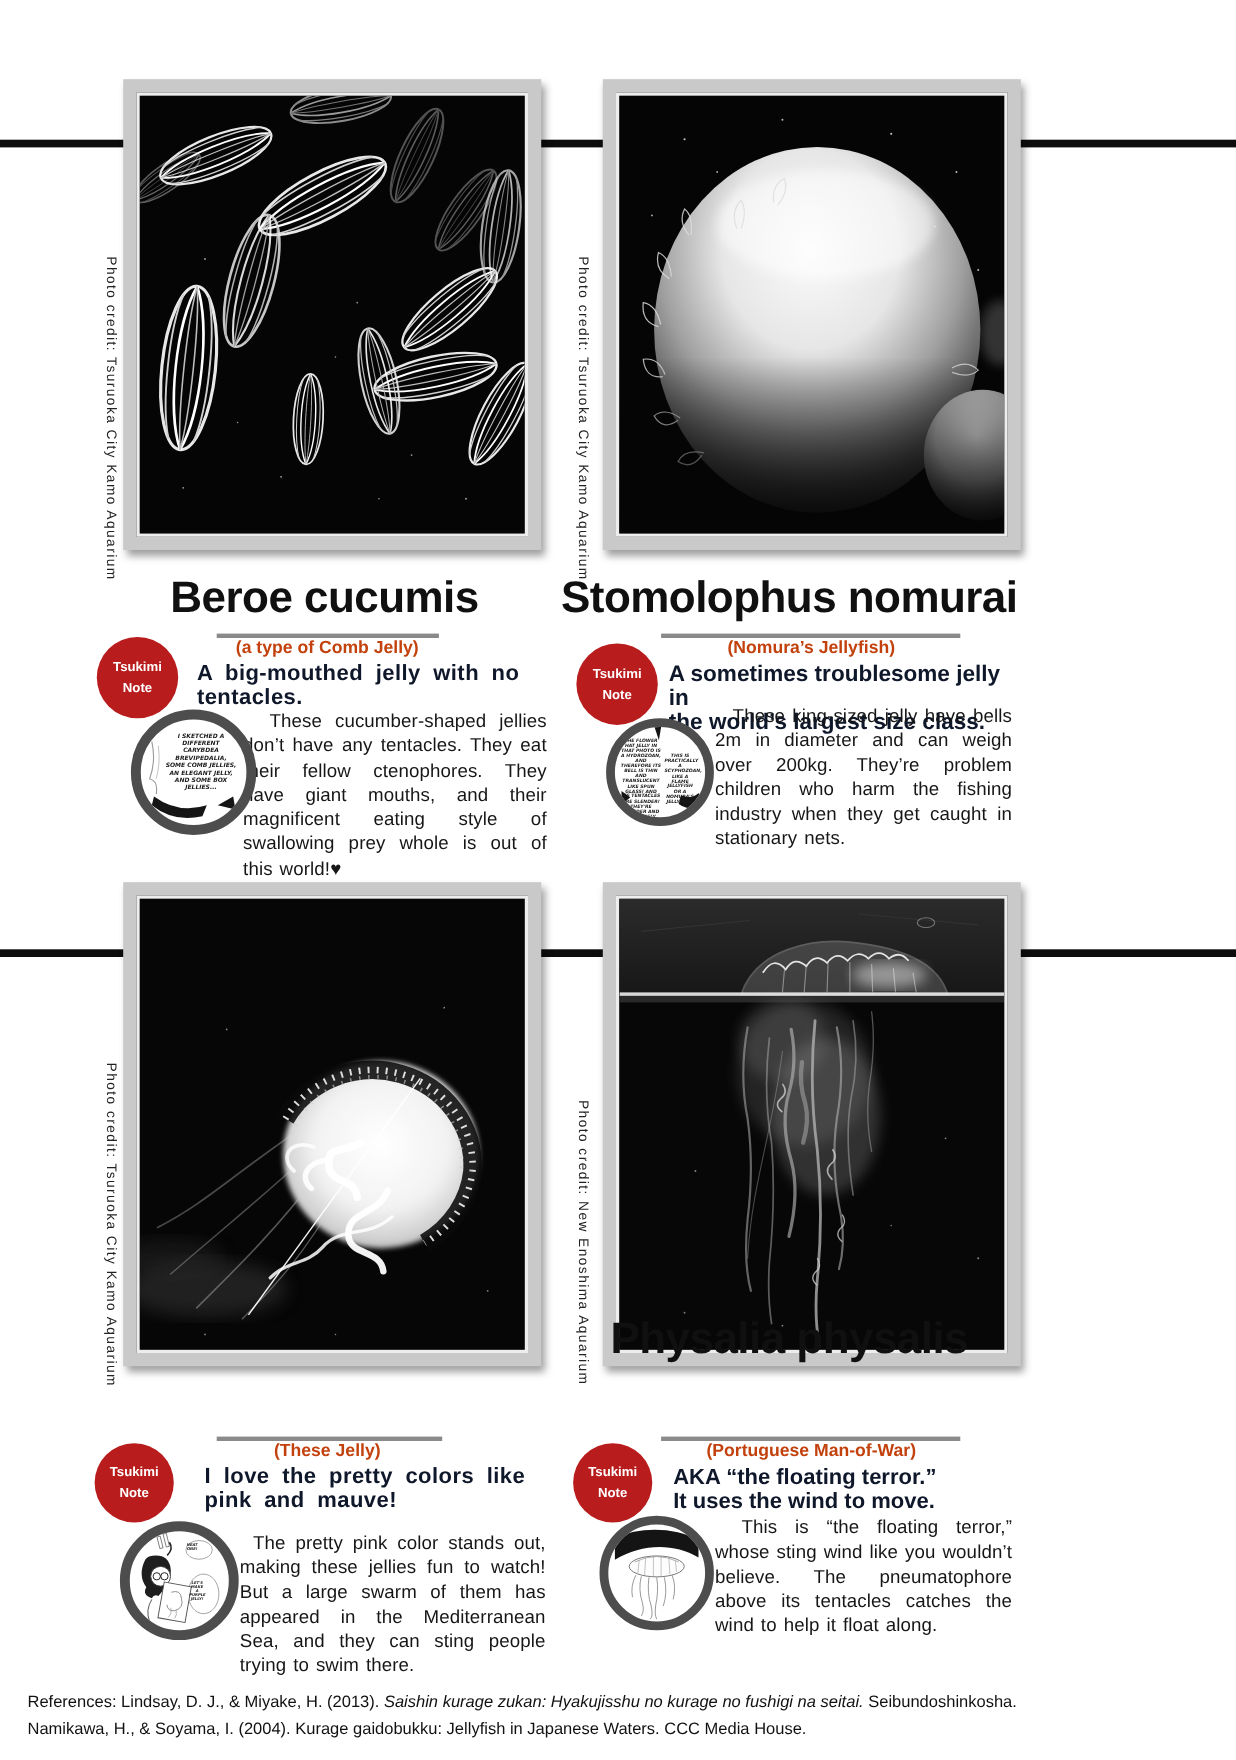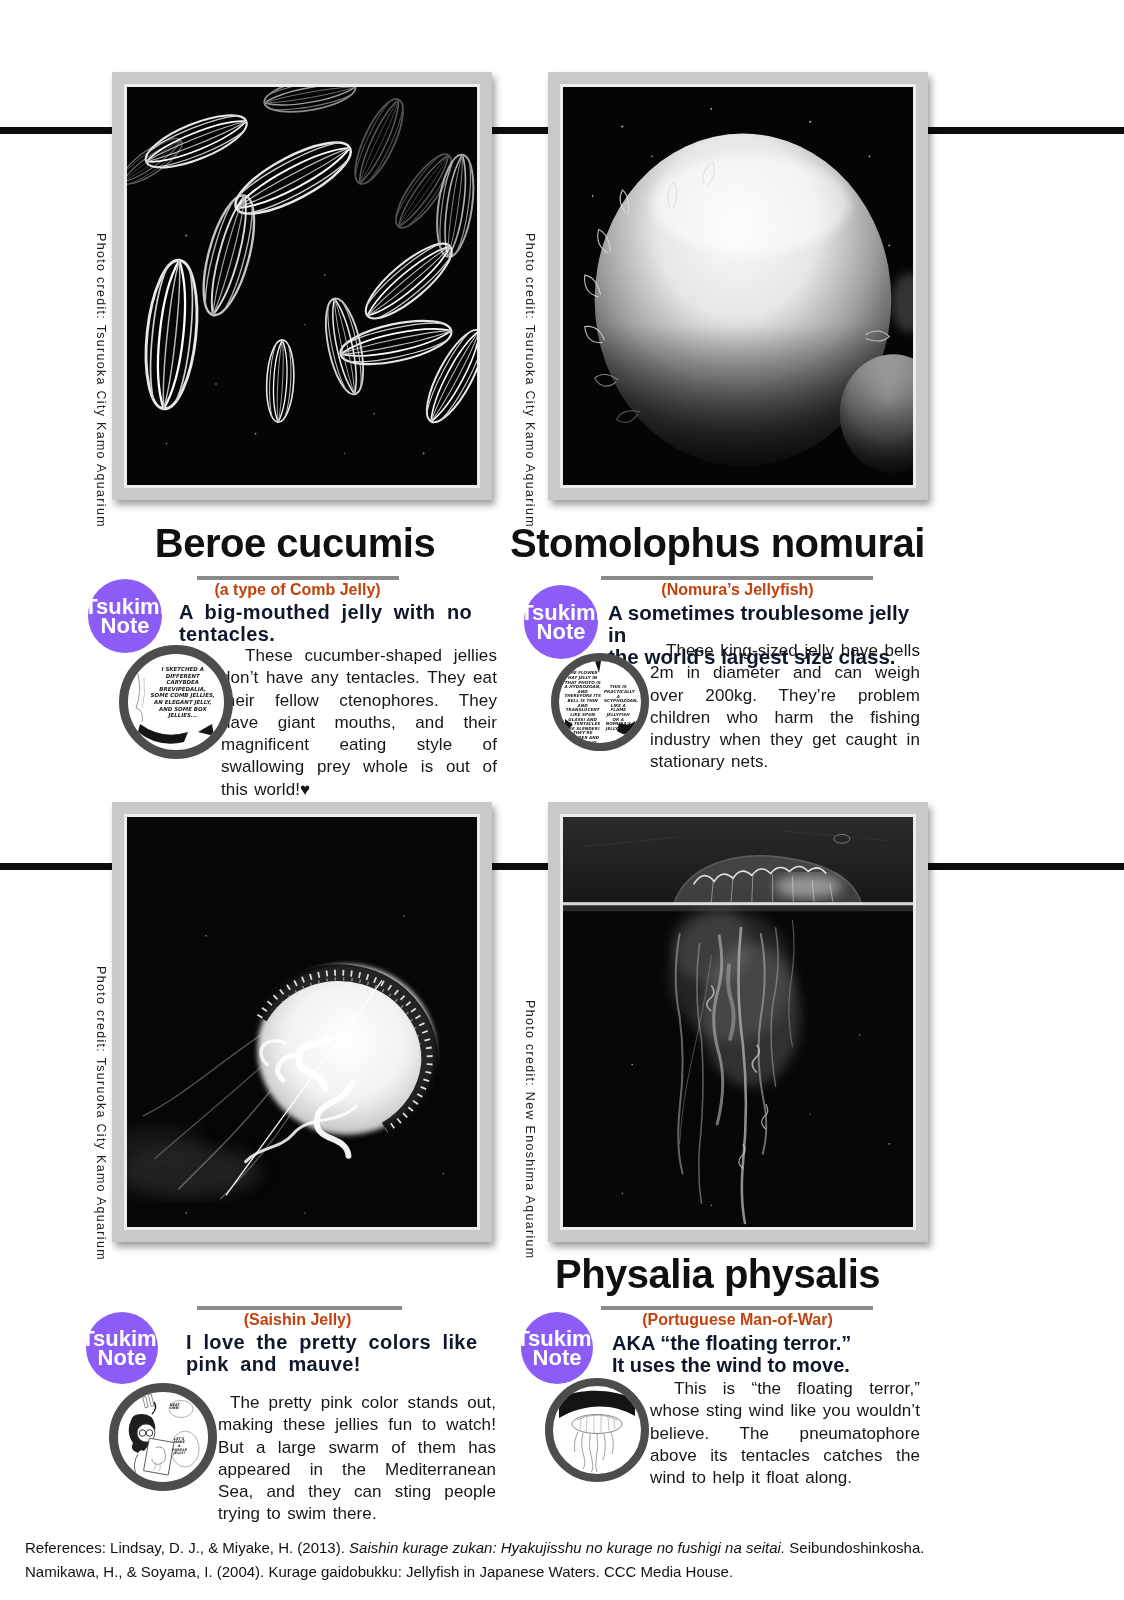--- a/index.html
+++ b/index.html
@@ -14,22 +14,22 @@
   .photo svg{display:block;width:100%;height:100%;}
   .title{position:absolute;font-size:40px;font-weight:bold;letter-spacing:-.5px;color:#101010;
          text-align:center;white-space:nowrap;z-index:3;}
   .rule2{position:absolute;height:4px;background:#8a8a8a;z-index:3;}
   .subtitle{position:absolute;font-size:16px;font-weight:bold;text-align:center;color:#c2410c;z-index:3;}
   .lead{position:absolute;font-size:20px;font-weight:bold;line-height:21.5px;color:#0f172a;
         white-space:pre-line;z-index:3;}
   .lead.spread{word-spacing:5.5px;letter-spacing:.4px;}
   .bodytxt{position:absolute;font-size:17px;line-height:22.3px;letter-spacing:.1px;word-spacing:1.5px;
            text-align:justify;color:#161616;z-index:3;margin:0;}
-  .badge{position:absolute;background:#8b5cf6;border-radius:50%;color:#fff;font-weight:bold;
-         font-size:22px;line-height:19px;display:flex;align-items:center;justify-content:center;
+  .badge{position:absolute;background:#b91c1c;border-radius:50%;color:#fff;font-weight:bold;
+         font-size:12px;line-height:19px;display:flex;align-items:center;justify-content:center;
          text-align:center;white-space:pre-line;z-index:4;}
   .ring{position:absolute;border:9px solid #4d4d4d;border-radius:50%;background:#fff;
         box-sizing:border-box;overflow:hidden;z-index:3;}
   .ring .art{position:absolute;inset:0;width:100%;height:100%;}
   .micro{position:absolute;font-family:"DejaVu Sans",sans-serif;font-style:italic;font-weight:bold;
          color:#1a1a1a;text-align:center;transform-origin:0 0;z-index:2;}
   .refs{position:absolute;left:25px;top:1536px;width:1080px;font-size:15px;line-height:24px;color:#111;z-index:3;}
   .refs i{font-style:italic;}
 </style>
 </head>
@@ -226,21 +226,21 @@
             <circle cx="280" cy="100" r=".8"></circle>
             <circle cx="320" cy="360" r=".8"></circle>
           <circle cx="60" cy="400" r=".8"></circle>
             <circle cx="180" cy="400" r=".7"></circle>
         </g>
       </svg>
     </div>
   </div>
 
   <div class="rule2" style="left:197px;top:1306px;width:205px"></div>
-  <div class="subtitle" style="left:95px;top:1311px;width:405px">(Saishin Jelly)</div>
+  <div class="subtitle" style="left:95px;top:1311px;width:405px">(These Jelly)</div>
   <div class="lead spread" style="left:186px;top:1332px;width:322px">I love the pretty colors like
 pink and mauve!</div>
   <p class="bodytxt" style="left:218px;top:1392px;width:278px;text-indent:12px">The pretty pink color stands out, making these jellies fun to watch! But a large swarm of them has appeared in the Mediterranean Sea, and they can sting people trying to swim there.</p>
 
   <div class="badge" style="left:86px;top:1312px;width:72px;height:72px">Tsukimi
 Note</div>
   <div class="ring" style="left:109px;top:1383px;width:108px;height:108px">
     <svg class="art" viewBox="0 0 90 90">
       <g transform="rotate(-14 30 10)">
         <rect x="26" y="4" width="3" height="11" fill="#fff" stroke="#666" stroke-width=".7"></rect>
@@ -323,21 +323,21 @@
             <circle cx="300" cy="220" r=".8"></circle>
             <circle cx="330" cy="330" r=".9"></circle>
           <circle cx="60" cy="380" r=".8"></circle>
             <circle cx="250" cy="300" r=".7"></circle>
             <circle cx="150" cy="392" r=".8"></circle>
         </g>
       </svg>
     </div>
   </div>
 
-  <div class="title" style="left:500px;top:1252px;width:435px">Physalia physalis</div>
+  <div class="title" style="left:500px;top:1195px;width:435px">Physalia physalis</div>
   <div class="rule2" style="left:601px;top:1306px;width:272px"></div>
   <div class="subtitle" style="left:540px;top:1311px;width:395px">(Portuguese Man-of-War)</div>
   <div class="lead" style="left:612px;top:1332px;width:320px;line-height:22px">AKA “the floating terror.”
 It uses the wind to move.</div>
   <p class="bodytxt" style="left:650px;top:1378px;width:270px;text-indent:24px">This is “the floating terror,” whose sting wind like you wouldn’t believe. The pneumatophore above its tentacles catches the wind to help it float along.</p>
 
   <div class="badge" style="left:521px;top:1312px;width:72px;height:72px">Tsukimi
 Note</div>
   <div class="ring" style="left:545px;top:1378px;width:104px;height:104px;border-width:8px">
     <svg class="art" viewBox="0 0 88 88">

